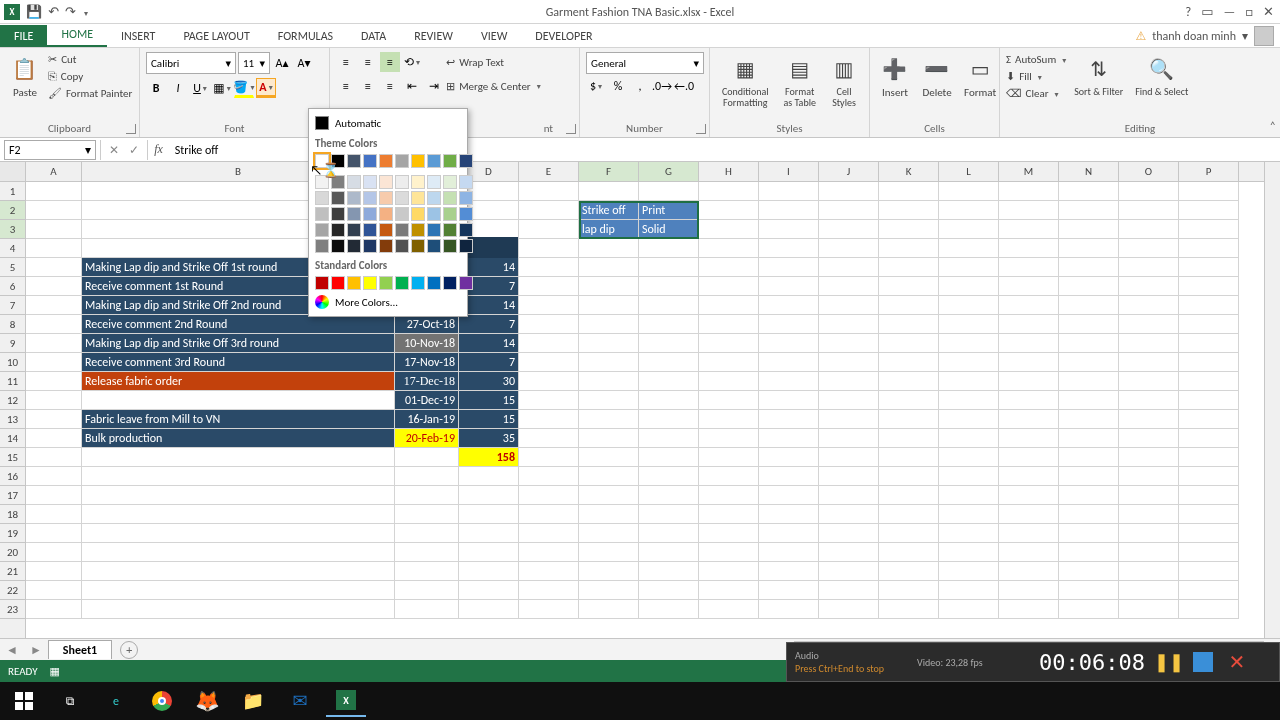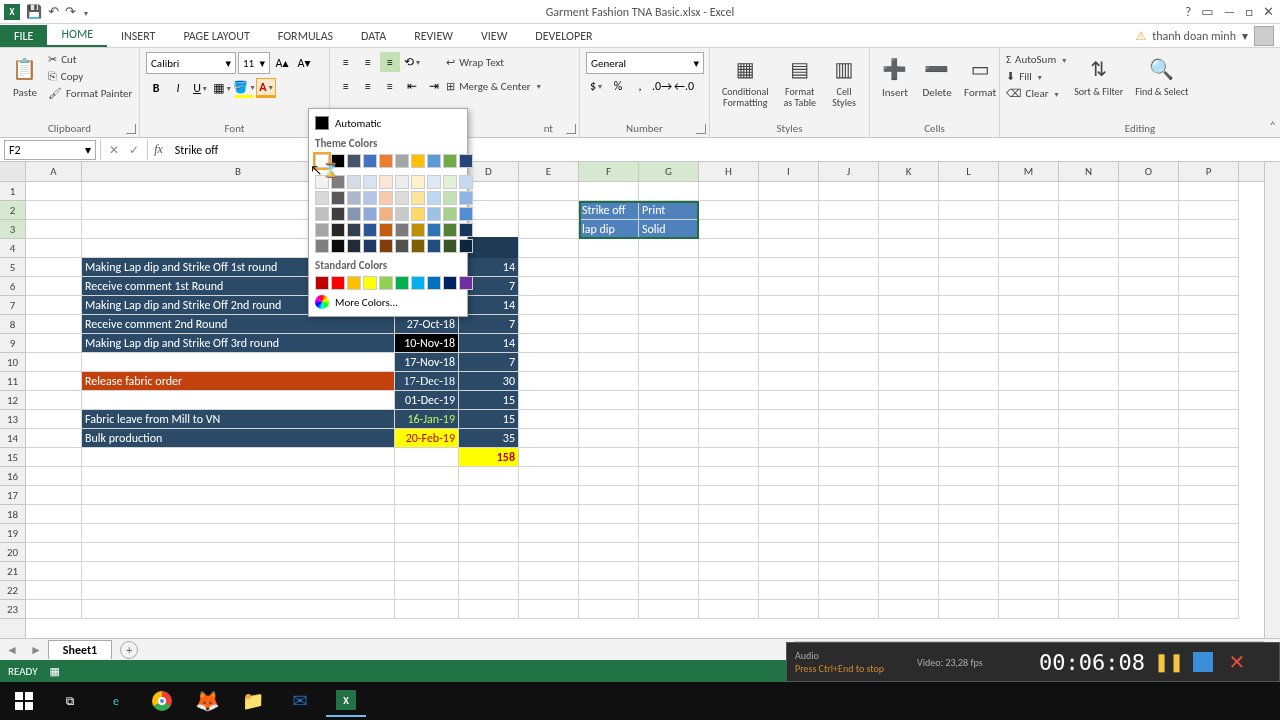--- a/index.html
+++ b/index.html
@@ -754,31 +754,32 @@
         <div class="cell" style="left: 56px; top: 95px; width: 313px; height: 19px; background: rgb(42, 74, 104); color: rgb(255, 255, 255);">Receive comment 1st Round</div>
         <div class="cell" style="left: 369px; top: 95px; width: 64px; height: 19px; background: rgb(42, 74, 104); color: rgb(255, 255, 255); justify-content: flex-end;">06-Oct-18</div>
         <div class="cell" style="left: 433px; top: 95px; width: 60px; height: 19px; background: rgb(42, 74, 104); color: rgb(255, 255, 255); justify-content: flex-end;">7</div>
         <div class="cell" style="left: 56px; top: 114px; width: 313px; height: 19px; background: rgb(42, 74, 104); color: rgb(255, 255, 255);">Making Lap dip and Strike Off 2nd round</div>
         <div class="cell" style="left: 369px; top: 114px; width: 64px; height: 19px; background: rgb(42, 74, 104); color: rgb(255, 255, 255); justify-content: flex-end;">20-Oct-18</div>
         <div class="cell" style="left: 433px; top: 114px; width: 60px; height: 19px; background: rgb(42, 74, 104); color: rgb(255, 255, 255); justify-content: flex-end;">14</div>
         <div class="cell" style="left: 56px; top: 133px; width: 313px; height: 19px; background: rgb(42, 74, 104); color: rgb(255, 255, 255);">Receive comment 2nd Round</div>
         <div class="cell" style="left: 369px; top: 133px; width: 64px; height: 19px; background: rgb(42, 74, 104); color: rgb(255, 255, 255); justify-content: flex-end;">27-Oct-18</div>
         <div class="cell" style="left: 433px; top: 133px; width: 60px; height: 19px; background: rgb(42, 74, 104); color: rgb(255, 255, 255); justify-content: flex-end;">7</div>
         <div class="cell" style="left: 56px; top: 152px; width: 313px; height: 19px; background: rgb(42, 74, 104); color: rgb(255, 255, 255);">Making Lap dip and Strike Off 3rd round</div>
-        <div class="cell" style="left: 369px; top: 152px; width: 64px; height: 19px; background: #000000; color: rgb(255, 255, 255); justify-content: flex-end;">10-Nov-18</div>
+        <div class="cell" style="left: 369px; top: 152px; width: 64px; height: 19px; background: #737373; color: rgb(255, 255, 255); justify-content: flex-end;">10-Nov-18</div>
         <div class="cell" style="left: 433px; top: 152px; width: 60px; height: 19px; background: rgb(42, 74, 104); color: rgb(255, 255, 255); justify-content: flex-end;">14</div>
+        <div class="cell" style="left: 56px; top: 171px; width: 313px; height: 19px; background: rgb(42, 74, 104); color: rgb(255, 255, 255);">Receive comment 3rd Round</div>
         <div class="cell" style="left: 369px; top: 171px; width: 64px; height: 19px; background: rgb(42, 74, 104); color: rgb(255, 255, 255); justify-content: flex-end;">17-Nov-18</div>
         <div class="cell" style="left: 433px; top: 171px; width: 60px; height: 19px; background: rgb(42, 74, 104); color: rgb(255, 255, 255); justify-content: flex-end;">7</div>
         <div class="cell" style="left: 56px; top: 190px; width: 313px; height: 19px; background: #c2410c; color: rgb(255, 255, 255);">Release fabric order</div>
         <div class="cell" style="left: 369px; top: 190px; width: 64px; height: 19px; background: rgb(42, 74, 104); color: rgb(255, 255, 255); justify-content: flex-end; font-family: Liberation Serif, serif;">17-Dec-18</div>
         <div class="cell" style="left: 433px; top: 190px; width: 60px; height: 19px; background: rgb(42, 74, 104); color: rgb(255, 255, 255); justify-content: flex-end;">30</div>
         <div class="cell" style="left: 369px; top: 209px; width: 64px; height: 19px; background: rgb(42, 74, 104); color: rgb(255, 255, 255); justify-content: flex-end;">01-Dec-19</div>
         <div class="cell" style="left: 433px; top: 209px; width: 60px; height: 19px; background: rgb(42, 74, 104); color: rgb(255, 255, 255); justify-content: flex-end;">15</div>
         <div class="cell" style="left: 56px; top: 228px; width: 313px; height: 19px; background: rgb(42, 74, 104); color: rgb(255, 255, 255);">Fabric leave from Mill to VN</div>
-        <div class="cell" style="left: 369px; top: 228px; width: 64px; height: 19px; background: rgb(42, 74, 104); color: #bef264; justify-content: flex-end;">16-Jan-19</div>
+        <div class="cell" style="left: 369px; top: 228px; width: 64px; height: 19px; background: rgb(42, 74, 104); color: #ffffff; justify-content: flex-end;">16-Jan-19</div>
         <div class="cell" style="left: 433px; top: 228px; width: 60px; height: 19px; background: rgb(42, 74, 104); color: rgb(255, 255, 255); justify-content: flex-end;">15</div>
         <div class="cell" style="left: 56px; top: 247px; width: 313px; height: 19px; background: rgb(42, 74, 104); color: rgb(255, 255, 255);">Bulk production</div>
         <div class="cell" style="left: 369px; top: 247px; width: 64px; height: 19px; background: rgb(255, 255, 0); color: rgb(192, 0, 0); justify-content: flex-end;">20-Feb-19</div>
         <div class="cell" style="left: 433px; top: 247px; width: 60px; height: 19px; background: rgb(42, 74, 104); color: rgb(255, 255, 255); justify-content: flex-end;">35</div>
         <div class="cell" style="left: 433px; top: 266px; width: 60px; height: 19px; background: rgb(255, 255, 0); color: rgb(192, 0, 0); justify-content: flex-end; font-weight: bold;">158</div>
         <div class="cell" style="left: 553px; top: 19px; width: 60px; height: 19px; background: rgb(79, 129, 189); color: rgb(255, 255, 255);">Strike off</div>
         <div class="cell" style="left: 613px; top: 19px; width: 60px; height: 19px; background: rgb(79, 129, 189); color: rgb(255, 255, 255);">Print</div>
         <div class="cell" style="left: 553px; top: 38px; width: 60px; height: 19px; background: rgb(79, 129, 189); color: rgb(255, 255, 255);">lap dip</div>
         <div class="cell" style="left: 613px; top: 38px; width: 60px; height: 19px; background: rgb(79, 129, 189); color: rgb(255, 255, 255);">Solid</div>
         <div style="position: absolute; left: 553px; top: 19px; width: 120px; height: 38px; border: 2px solid rgb(31, 111, 67); pointer-events: none;"></div>

